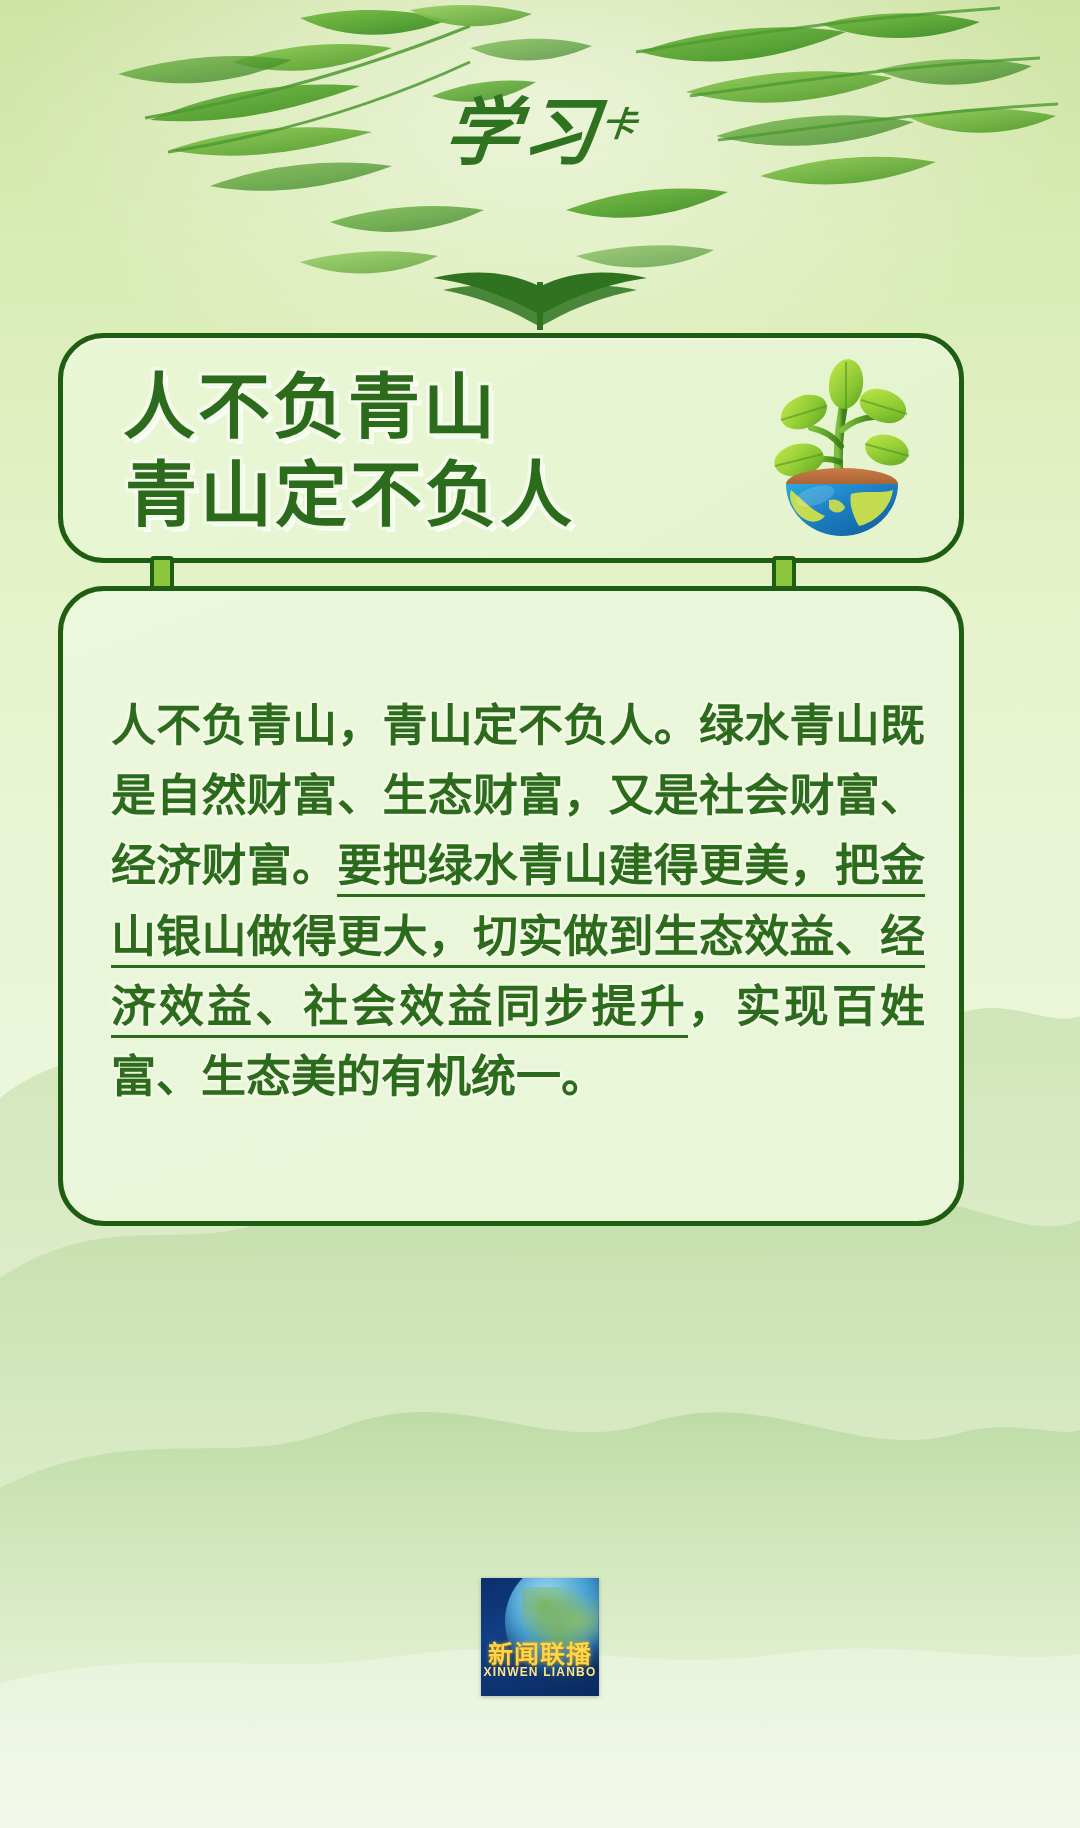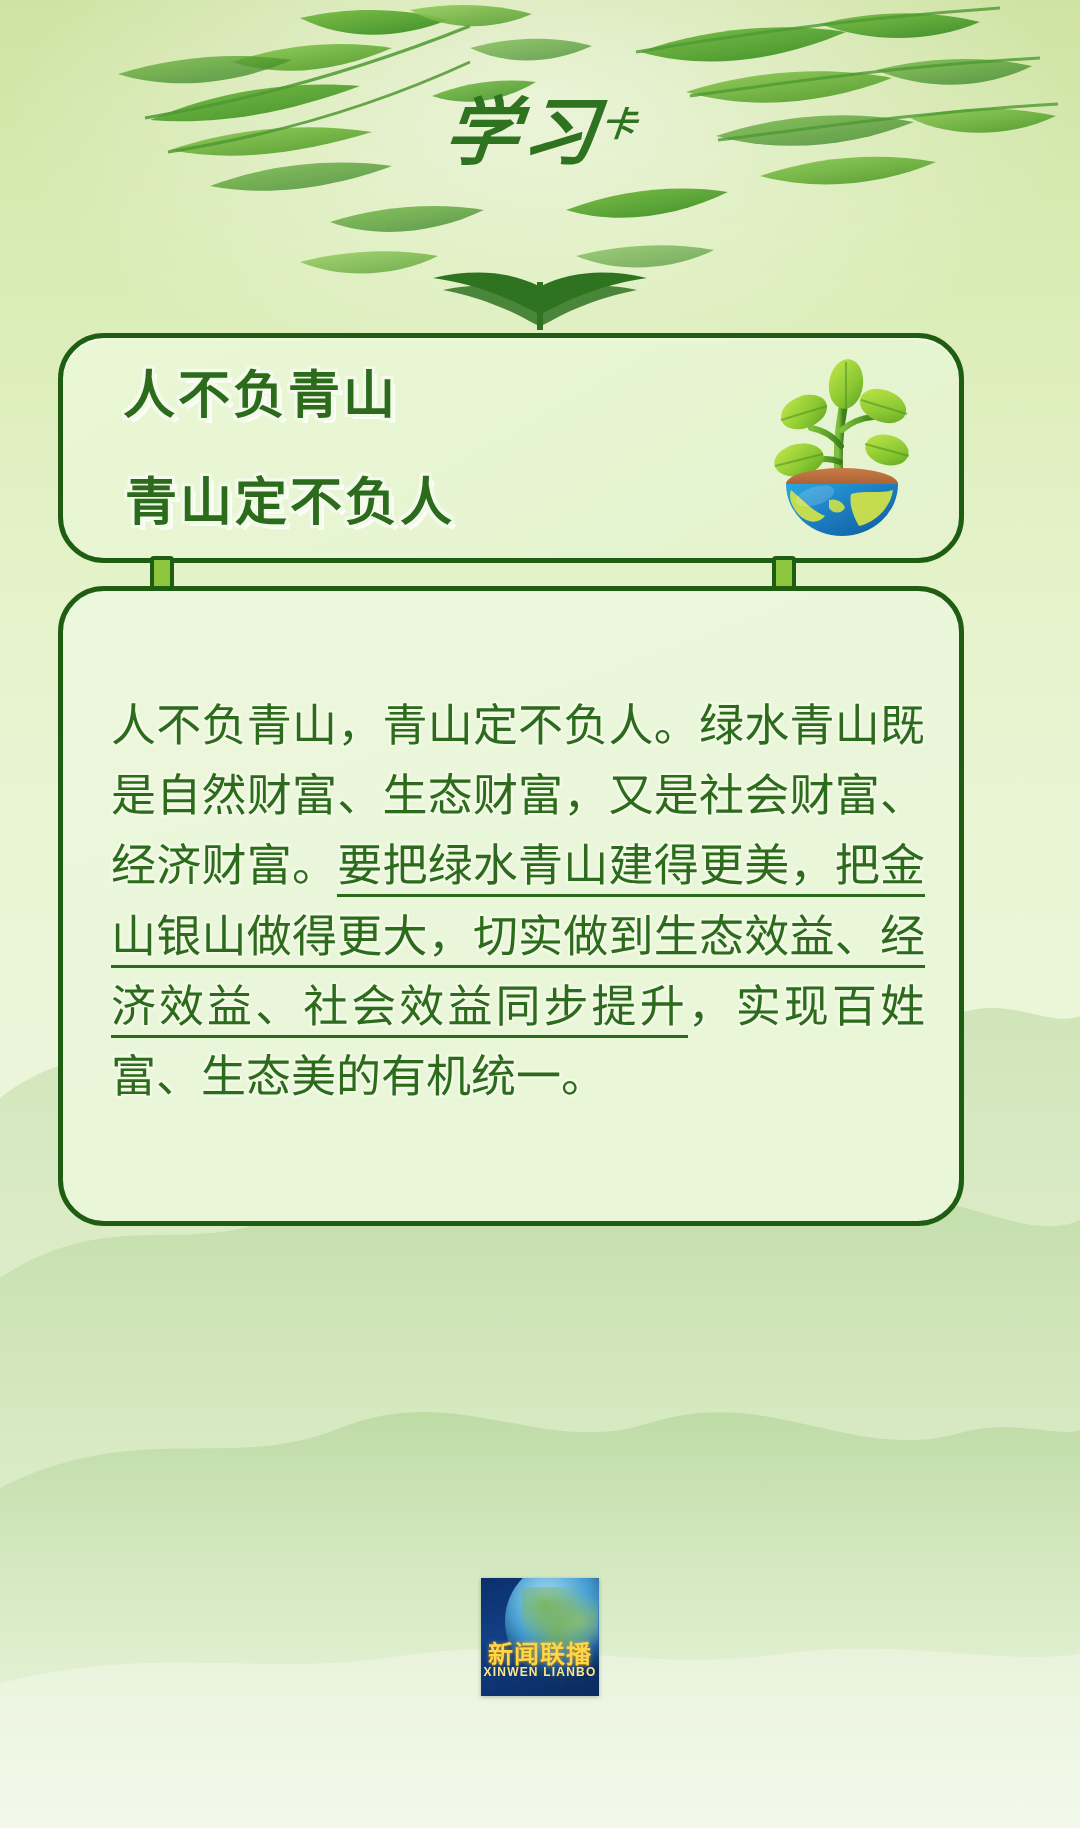--- a/index.html
+++ b/index.html
@@ -59,30 +59,30 @@
     box-sizing:border-box;
     border:5px solid #1f5d12;
     border-radius:46px;
     background:linear-gradient(150deg,#e9f7d4 0%,#e7f5d2 45%,#e4f3ce 100%);
     box-shadow:0 2px 0 rgba(255,255,255,.5) inset;
   }
   .headline{
     position:absolute;left:60px;top:26px;
     font-family:"Liberation Sans","DejaVu Sans",sans-serif;
     font-weight:700;
-    font-size:52px;
+    font-size:72px;
     line-height:1.22;
     color:#2c6a1c;
     letter-spacing:3px;
     text-shadow:
        3px 0 0 #f3faea, -3px 0 0 #f3faea, 0 3px 0 #f3faea, 0 -3px 0 #f3faea,
        3px 3px 0 #f3faea, -3px 3px 0 #f3faea, 3px -3px 0 #f3faea, -3px -3px 0 #f3faea,
        5px 5px 0 rgba(255,255,255,.85);
   }
-  .headline .l2{padding-left:2px;margin-top:44px;}
+  .headline .l2{padding-left:2px;}
 
   .sprout{
     position:absolute;right:22px;top:12px;width:190px;height:200px;
   }
 
   
   .conn{position:absolute;width:24px;height:34px;background:#8cc63f;border-radius:4px;
         border:4px solid #1f5d12;box-sizing:border-box;}
   .conn.a{left:150px;top:556px;}
   .conn.b{left:772px;top:556px;}
@@ -91,21 +91,21 @@
   .card-body{
     position:absolute;left:58px;top:586px;width:906px;height:640px;
     box-sizing:border-box;
     border:5px solid #1f5d12;
     border-radius:46px;
     background:linear-gradient(160deg,#ecf7dc 0%,#eaf6d9 50%,#e9f6d8 100%);
   }
   .quote{
     position:absolute;left:48px;top:100px;width:814px;
     font-family:"Liberation Sans","DejaVu Sans",sans-serif;
-    font-weight:400;
+    font-weight:700;
     font-size:45px;
     line-height:1.56;
     color:#2c6a1c;
     letter-spacing:0px;
     text-align:justify;
     text-shadow:
        2px 0 0 #f2fae6, -2px 0 0 #f2fae6, 0 2px 0 #f2fae6, 0 -2px 0 #f2fae6,
        2px 2px 0 #f2fae6, -2px 2px 0 #f2fae6, 2px -2px 0 #f2fae6, -2px -2px 0 #f2fae6;
   }
   .quote .ul{

